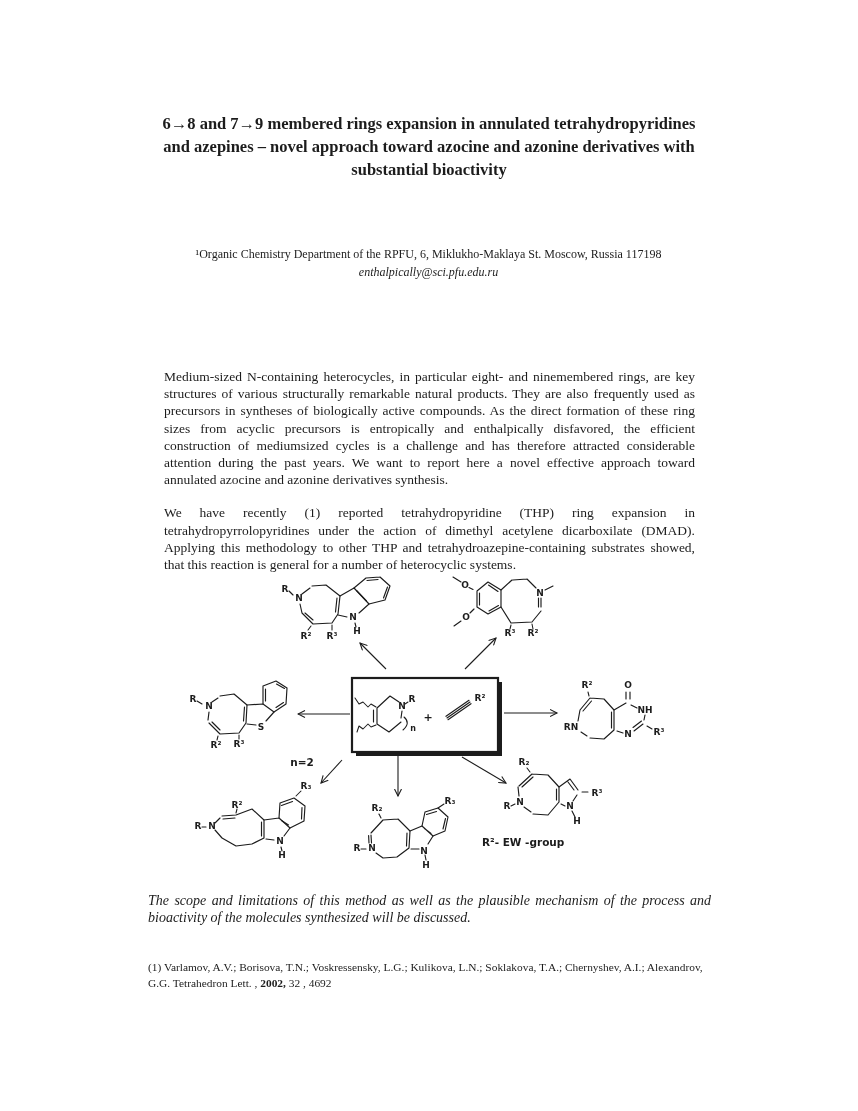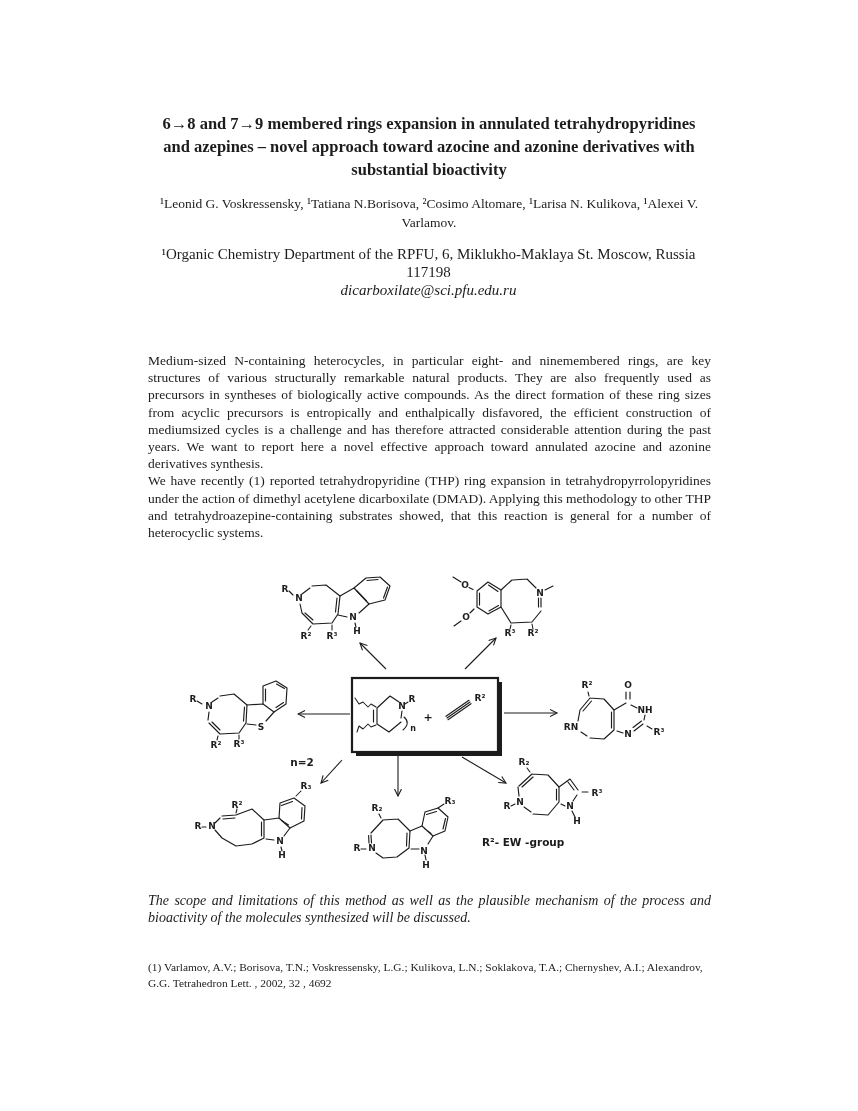--- a/index.html
+++ b/index.html
@@ -3,51 +3,50 @@
 <meta charset="utf-8">
 <style>
   html,body{margin:0;padding:0;background:#888;}
   .page{position:relative;width:858px;height:1111px;background:#ffffff;
         font-family:"Liberation Serif","DejaVu Serif",serif;color:#1c1c1c;overflow:hidden;}
   .title{position:absolute;left:149px;top:112px;width:560px;margin:0;text-align:center;
          font-size:16.5px;font-weight:bold;line-height:23px;}
   .authors{position:absolute;left:148px;top:194px;width:562px;text-align:center;
            font-size:13.5px;line-height:19px;}
   .affils{position:absolute;left:156px;top:245px;width:545px;text-align:center;
-          font-size:15px;line-height:18px;}
+          font-size:12px;line-height:18px;}
   .email{font-style:italic;}
   .bodytext{position:absolute;left:148px;top:352px;width:563px;
             font-size:13.5px;line-height:17.2px;text-align:justify;}
-  .bodytext p{margin:0;font-family:Liberation Serif, serif;}
+  .bodytext p{margin:16px;font-family:Liberation Serif, serif;}
   .scheme{position:absolute;left:140px;top:568px;}
   .p3{position:absolute;left:148px;top:892px;width:563px;font-size:14px;line-height:17.2px;text-align:justify;font-style:italic;}
   .p4{position:absolute;left:148px;top:928px;width:563px;font-size:13.5px;}
   .ref{position:absolute;left:148px;top:960px;width:566px;font-size:11.4px;line-height:15.5px;}
-  .it{} .bd{font-weight:normal;}
+  .it{} .bd{font-weight:bold;}
   
   .bond{stroke:#1c1c1c;stroke-width:1.15;fill:none;stroke-linecap:round;stroke-linejoin:round;}
   .thin{stroke-width:1.05;}
   .at{font-family:"DejaVu Sans",sans-serif;font-weight:bold;font-size:9px;fill:#1c1c1c;text-anchor:middle;}
   .at-s{font-size:8px;}
   .note{font-family:"DejaVu Sans",sans-serif;font-weight:bold;font-size:10.5px;fill:#1c1c1c;}
   .plus{font-family:"DejaVu Sans",sans-serif;font-weight:bold;font-size:11px;fill:#1c1c1c;text-anchor:middle;}
   .arrow{stroke:#1c1c1c;stroke-width:1.1;fill:none;marker-end:url(#ah);}
 </style>
 </head>
 <body>
 
 <div class="page">
 
   <h1 class="title">6→8 and 7→9 membered rings expansion in annulated tetrahydropyridines and azepines – novel approach toward azocine and azonine derivatives with substantial bioactivity</h1>
 
-  <div class="authors">¹Leonid G. Voskressensky, ¹Tatiana N.Borisova, ²Cosimo Altomare, ¹Larisa N. Kulikova, ¹Alexei V. Varlamov.</div>
 
   <div class="affils">
     <div>¹Organic Chemistry Department of the RPFU, 6, Miklukho-Maklaya St. Moscow, Russia 117198</div>
-    <div class="email">dicarboxilate@sci.pfu.edu.ru</div>
+    <div class="email">enthalpically@sci.pfu.edu.ru</div>
   </div>
 
   <div class="bodytext">
     <p>Medium-sized N-containing heterocycles, in particular eight- and ninemembered rings, are key structures of various structurally remarkable natural products. They are also frequently used as precursors in syntheses of biologically active compounds. As the direct formation of these ring sizes from acyclic precursors is entropically and enthalpically disfavored, the efficient construction of mediumsized cycles is a challenge and has therefore attracted considerable attention during the past years. We want to report here a novel effective approach toward annulated azocine and azonine derivatives synthesis.</p>
     <p>We have recently (1) reported tetrahydropyridine (THP) ring expansion in tetrahydropyrrolopyridines under the action of dimethyl acetylene dicarboxilate (DMAD). Applying this methodology to other THP and tetrahydroazepine-containing substrates showed, that this reaction is general for a number of heterocyclic systems.</p>
   </div>
 
   <svg class="scheme" width="580" height="310" viewBox="0 0 580 310" xmlns="http://www.w3.org/2000/svg">
     <defs>
       <marker id="ah" markerWidth="9" markerHeight="8" refX="7.5" refY="4" orient="auto" markerUnits="userSpaceOnUse">

